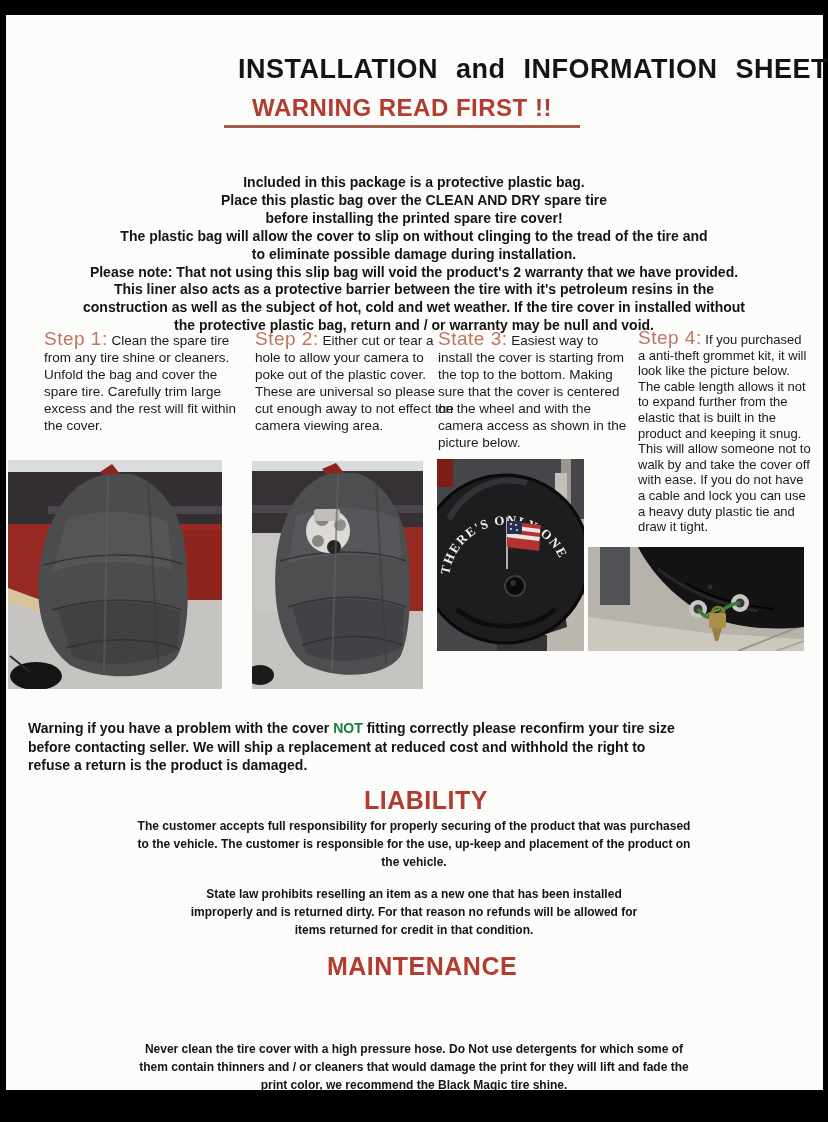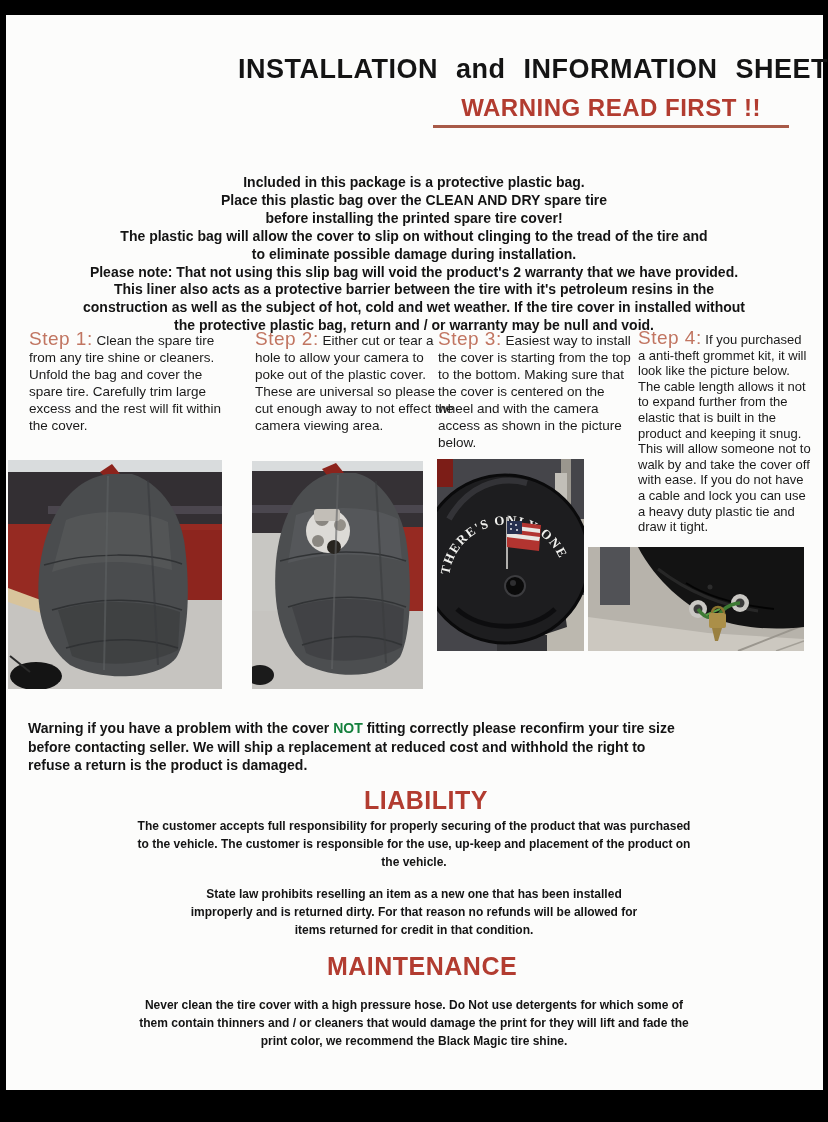--- a/index.html
+++ b/index.html
@@ -13,34 +13,34 @@
     background:#fcfcfb;
   }
   .abs{position:absolute;margin:0;}
   .lines{white-space:pre-line;}
   .page-title{
     left:0;top:54px;width:828px;text-align:right;
     font-size:27px;font-weight:bold;color:#141414;
     word-spacing:10px;letter-spacing:.5px;
   }
   .warning-head{
-    left:1px;top:94px;width:788px;text-align:right;
+    left:8px;top:94px;width:788px;text-align:center;
     font-size:24px;font-weight:bold;color:#b23c30;letter-spacing:.5px;
   }
   .warning-head .underlined{
     display:inline-block;padding:0 28px 3px 28px;border-bottom:3px solid #a85a48;
   }
   .intro{
     left:14px;top:134px;width:800px;text-align:center;
     font-size:14px;font-weight:bold;color:#141414;line-height:17.9px;margin-top:40px;
   }
   .step{position:absolute;top:330px;color:#1a1a1a;}
   .step p{margin:0;font-size:13.5px;line-height:17px;}
   .step .step-label{font-size:19px;color:#c17561;letter-spacing:.5px;}
-  .step-1{left:29px;width:200px;}
+  .step-1{left:44px;width:200px;}
   .step-2{left:255px;width:200px;}
   .step-3{left:438px;width:196px;}
   .step-4{left:638px;width:174px;}
   .step-4 p{font-size:13px;line-height:15.6px;}
   .photo{position:absolute;overflow:hidden;background:#c6c5c1;}
   .photo svg{display:block;}
   .photo-1{left:8px;top:460px;width:214px;height:229px;}
   .photo-2{left:252px;top:461px;width:171px;height:228px;}
   .photo-3{left:437px;top:459px;width:147px;height:192px;}
   .photo-4{left:588px;top:547px;width:216px;height:104px;}
@@ -54,21 +54,21 @@
     font-size:25px;letter-spacing:.5px;
   }
   .liability-head{top:786px;padding-left:12px;}
   .maintenance-head{top:952px;padding-left:8px;}
   .body-block{
     left:14px;width:800px;text-align:center;
     font-size:12px;font-weight:bold;color:#141414;line-height:18.2px;
   }
   .liability-text{top:817px;}
   .statelaw-text{top:885px;}
-  .maintenance-text{top:996px;}
+  .maintenance-text{top:1040px;}
 </style>
 </head>
 <body>
 
 <div>
   <div class="sheet"></div>
 
   <h1 class="abs page-title">INSTALLATION and INFORMATION SHEET</h1>
 
   <h2 class="abs warning-head"><span class="underlined">WARNING READ FIRST !!</span></h2>
@@ -83,21 +83,21 @@
 construction as well as the subject of hot, cold and wet weather.  If the tire cover in installed without
 the protective plastic bag, return and / or warranty may be null and void.</p>
 
   <div class="step step-1">
     <p><span class="step-label">Step 1:</span> <span>Clean the spare tire from any tire shine or cleaners.  Unfold the bag and cover the spare tire. Carefully trim large excess and the rest will fit within the cover.</span></p>
   </div>
   <div class="step step-2">
     <p><span class="step-label">Step 2:</span> <span>Either cut or tear a hole to allow your camera to poke out of the plastic cover. These are universal so please cut enough away to not effect the camera viewing area.</span></p>
   </div>
   <div class="step step-3">
-    <p><span class="step-label">Step 3:</span> <span>Easiest way to install the cover is starting from the top to the bottom. Making sure that the cover is centered on the wheel and with the camera access as shown in the picture below.</span></p>
+    <p><span class="step-label">State 3:</span> <span>Easiest way to install the cover is starting from the top to the bottom. Making sure that the cover is centered on the wheel and with the camera access as shown in the picture below.</span></p>
   </div>
   <div class="step step-4">
     <p><span class="step-label">Step 4:</span> <span>If you purchased a anti-theft grommet kit, it will look like the picture below. The cable length allows it not to expand further from the elastic that is built in the product and keeping it snug. This will allow someone not to walk by and take the cover off with ease. If you do not have a cable and lock you can use a heavy duty plastic tie and draw it tight.</span></p>
   </div>
 
   <div class="photo photo-1">
     <svg width="214" height="229" viewBox="0 0 214 229">
       <rect x="0" y="0" width="214" height="229" fill="#c8c7c3"></rect>
       <rect x="0" y="0" width="214" height="14" fill="#d9dcdd"></rect>
       <rect x="0" y="12" width="214" height="58" fill="#332f33"></rect>

